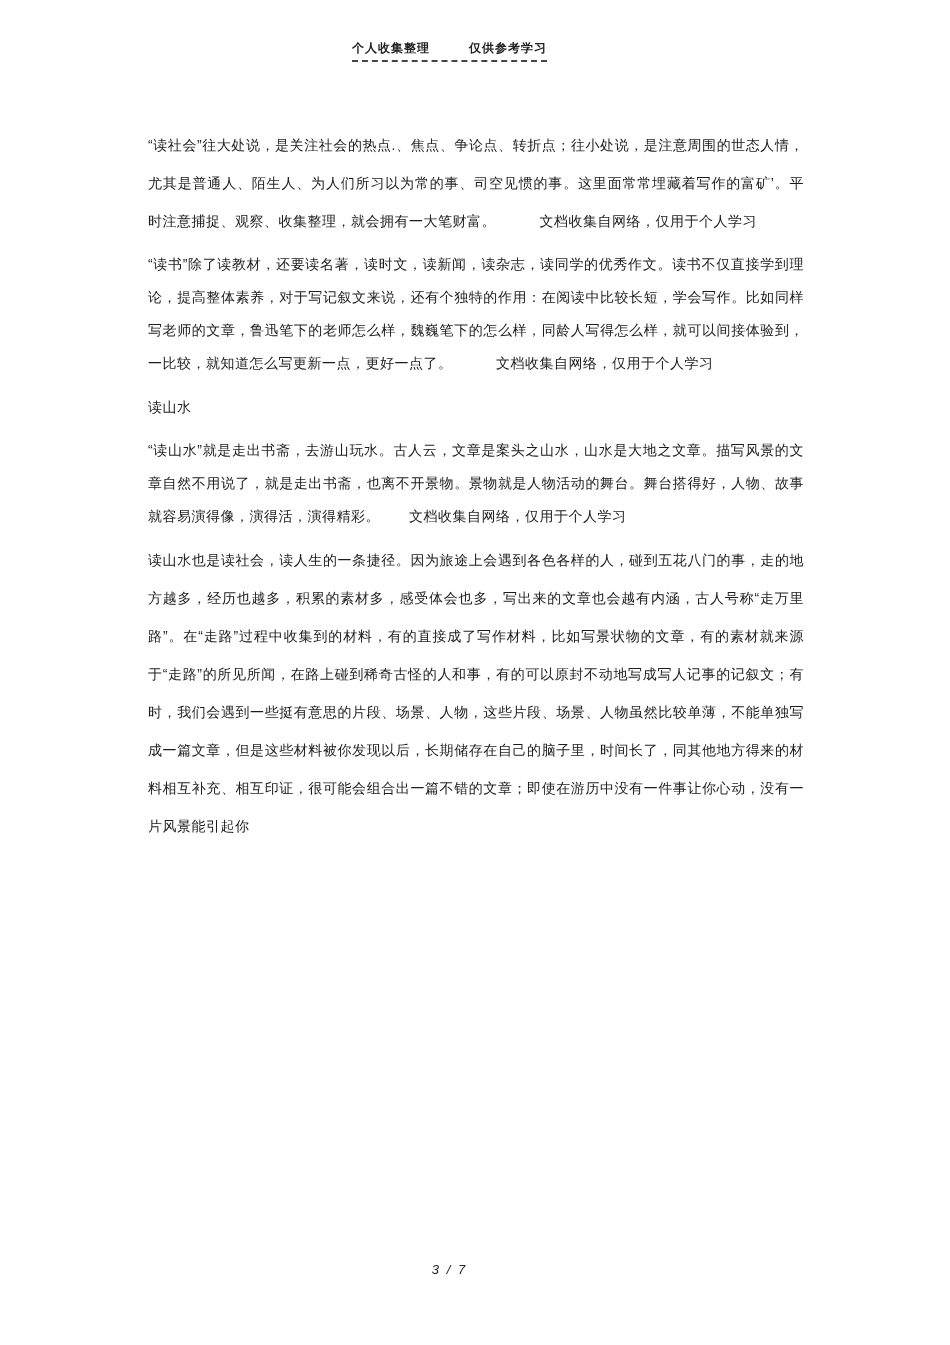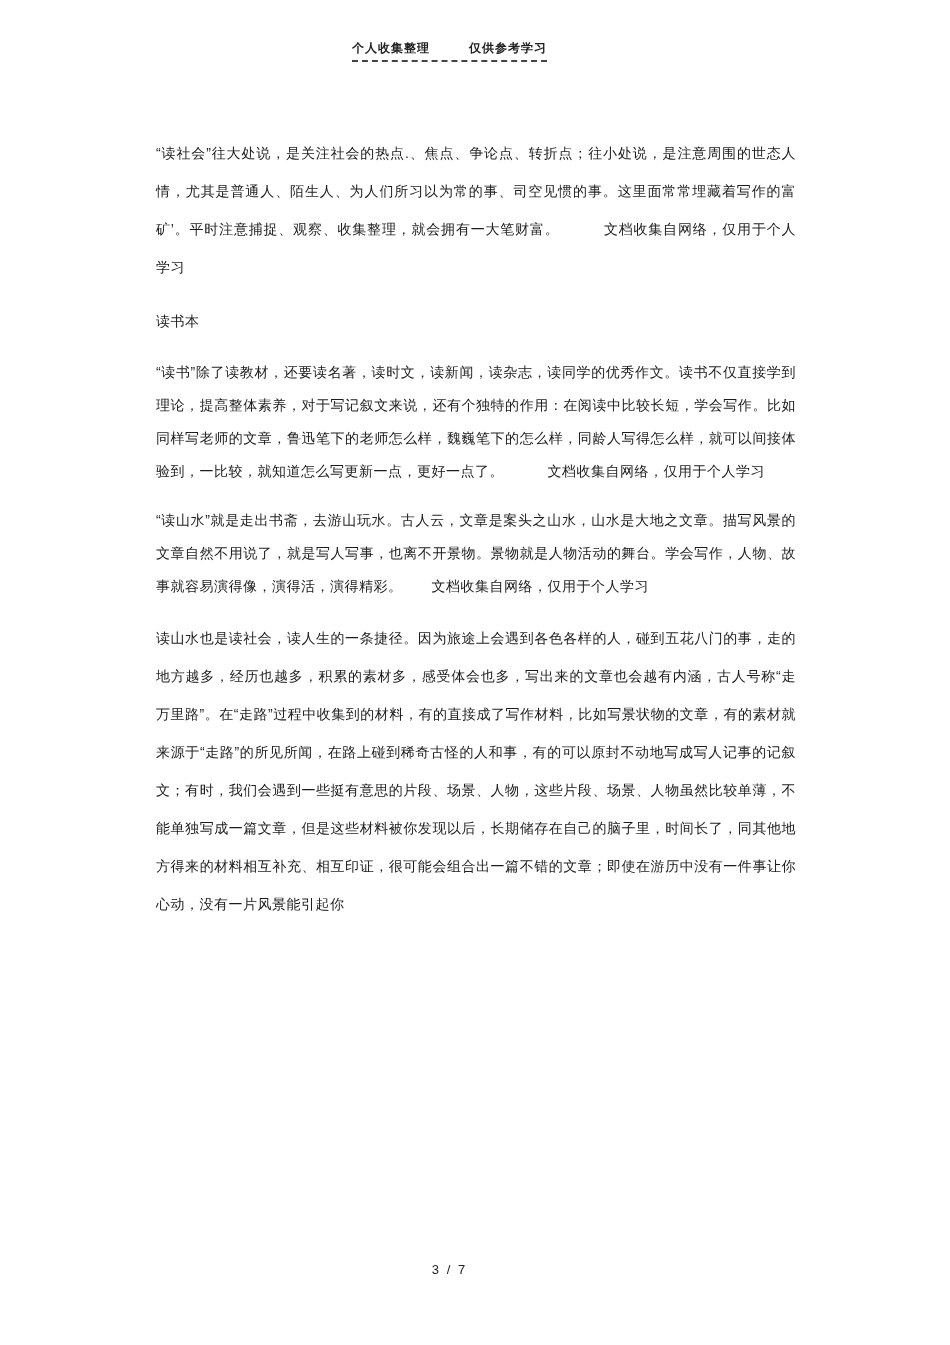--- a/index.html
+++ b/index.html
@@ -35,55 +35,56 @@
   .doc-body {
     position: absolute;
     top: 118px;
     left: 140px;
     width: 672px;
     font-size: 14px;
     text-align: justify;
     letter-spacing: 0.5px;
   }
   .doc-body p {
-    margin: 16px;
+    margin: 8px;
     line-height: 38px;
   }
   .doc-body p.tight {
     line-height: 33px;
   }
   .doc-body p.heading {
     text-align: left;
     line-height: 38px;
   }
   .page-footer {
     position: absolute;
     bottom: 68px;
     left: 0;
     width: 100%;
     text-align: center;
     font-size: 13px;
     color: #222;
     letter-spacing: 2px;
+    font-style: italic;
   }
 </style>
 </head>
 <body>
 
 <div class="page">
 
   <div class="page-header">
     <span class="header-inner">个人收集整理　　　仅供参考学习</span>
   </div>
 
   <div class="doc-body">
     <p>“读社会”往大处说，是关注社会的热点.、焦点、争论点、转折点；往小处说，是注意周围的世态人情，尤其是普通人、陌生人、为人们所习以为常的事、司空见惯的事。这里面常常埋藏着写作的富矿’。平时注意捕捉、观察、收集整理，就会拥有一大笔财富。　　　文档收集自网络，仅用于个人学习</p>
-    <p class="heading">读书本</p>
     <p class="tight">“读书”除了读教材，还要读名著，读时文，读新闻，读杂志，读同学的优秀作文。读书不仅直接学到理论，提高整体素养，对于写记叙文来说，还有个独特的作用：在阅读中比较长短，学会写作。比如同样写老师的文章，鲁迅笔下的老师怎么样，魏巍笔下的怎么样，同龄人写得怎么样，就可以间接体验到，一比较，就知道怎么写更新一点，更好一点了。　　　文档收集自网络，仅用于个人学习</p>
-    <p class="tight">“读山水”就是走出书斋，去游山玩水。古人云，文章是案头之山水，山水是大地之文章。描写风景的文章自然不用说了，就是写人写事，也离不开景物。景物就是人物活动的舞台。学会写作，人物、故事就容易演得像，演得活，演得精彩。　　文档收集自网络，仅用于个人学习</p>
+    <p class="heading">读山水</p>
+    <p class="tight">“读山水”就是走出书斋，去游山玩水。古人云，文章是案头之山水，山水是大地之文章。描写风景的文章自然不用说了，就是走出书斋，也离不开景物。景物就是人物活动的舞台。舞台搭得好，人物、故事就容易演得像，演得活，演得精彩。　　文档收集自网络，仅用于个人学习</p>
     <p>读山水也是读社会，读人生的一条捷径。因为旅途上会遇到各色各样的人，碰到五花八门的事，走的地方越多，经历也越多，积累的素材多，感受体会也多，写出来的文章也会越有内涵，古人号称“走万里路”。在“走路”过程中收集到的材料，有的直接成了写作材料，比如写景状物的文章，有的素材就来源于“走路”的所见所闻，在路上碰到稀奇古怪的人和事，有的可以原封不动地写成写人记事的记叙文；有时，我们会遇到一些挺有意思的片段、场景、人物，这些片段、场景、人物虽然比较单薄，不能单独写成一篇文章，但是这些材料被你发现以后，长期储存在自己的脑子里，时间长了，同其他地方得来的材料相互补充、相互印证，很可能会组合出一篇不错的文章；即使在游历中没有一件事让你心动，没有一片风景能引起你</p>
   </div>
 
   <div class="page-footer">
     <span>3 / 7</span>
   </div>
 
 </div>
 
 </body></html>

